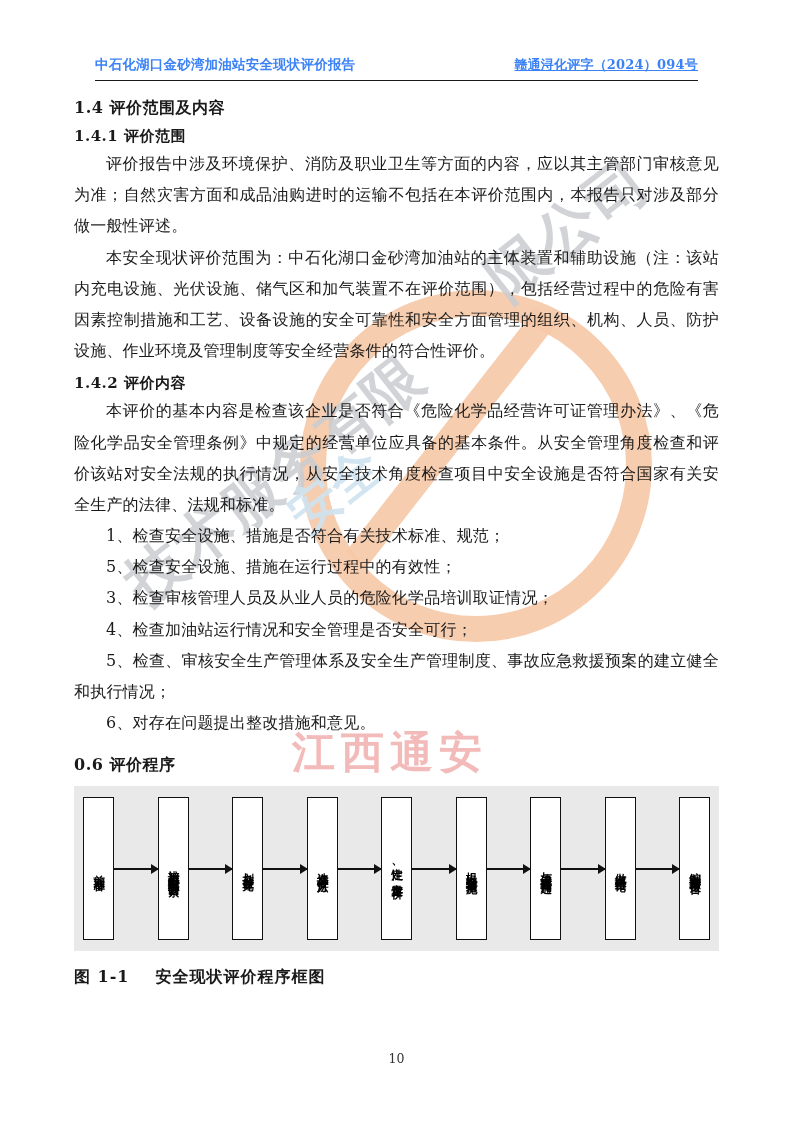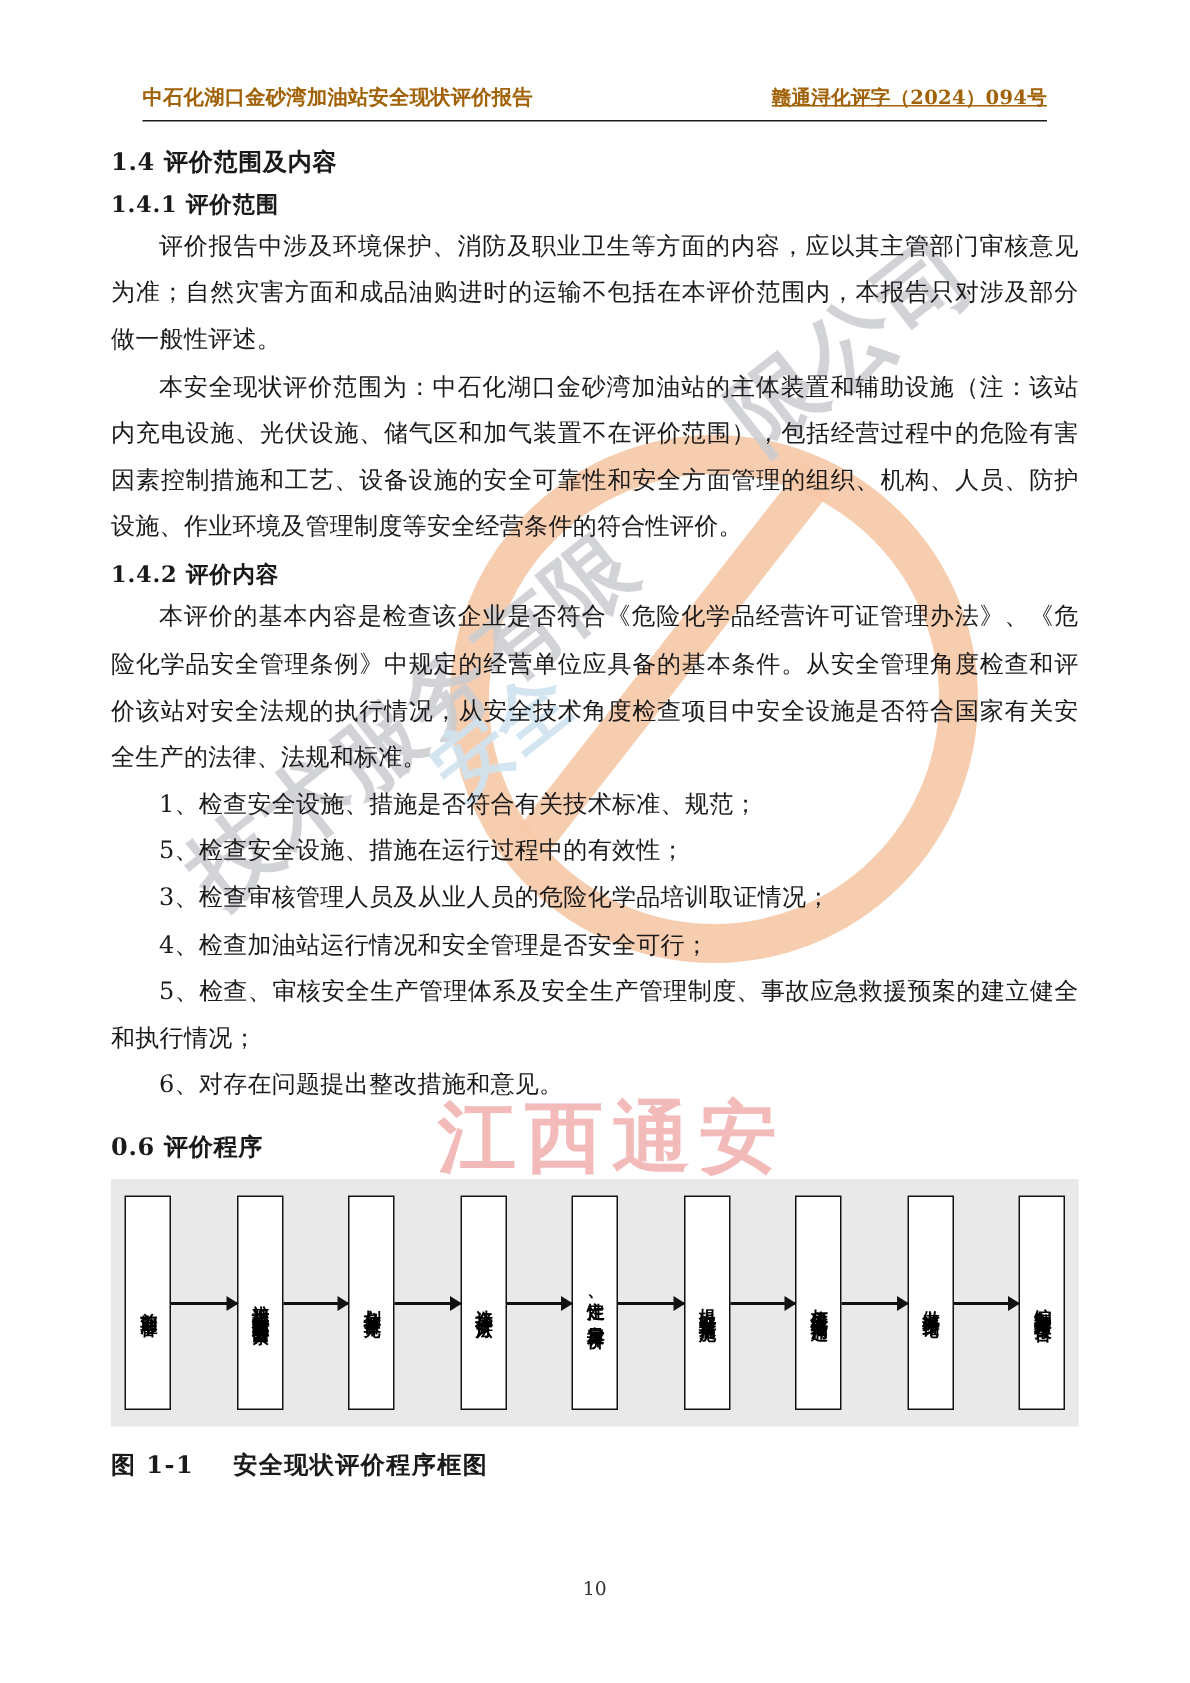--- a/index.html
+++ b/index.html
@@ -87,21 +87,21 @@
     transform: rotate(-38deg);
     transform-origin: left top;
     opacity: .9;
   }
   .wm-red-text {
     position: absolute;
     left: 292px;
     top: 724px;
     font-family: "DejaVu Sans", "Liberation Sans", sans-serif;
     font-weight: bold;
-    font-size: 52px;
+    font-size: 43px;
     letter-spacing: 6px;
     color: #f3b7b7;
     white-space: nowrap;
     opacity: .95;
   }
 
   
   .content {
     position: relative;
     z-index: 3;
@@ -112,21 +112,21 @@
     position: relative;
     z-index: 3;
     margin: 0 95px;
     padding-top: 56px;
     display: flex;
     justify-content: space-between;
     align-items: flex-end;
     font-family: "DejaVu Serif", "Liberation Serif", serif;
     font-size: 13.5px;
     font-weight: bold;
-    color: #a16207;
+    color: #3b82f6;
     letter-spacing: .2px;
   }
   .page-header .hdr-right {
     font-size: 13px;
     text-decoration: underline;
   }
   .header-rule {
     position: relative;
     z-index: 3;
     margin: 6px 95px 0 95px;

